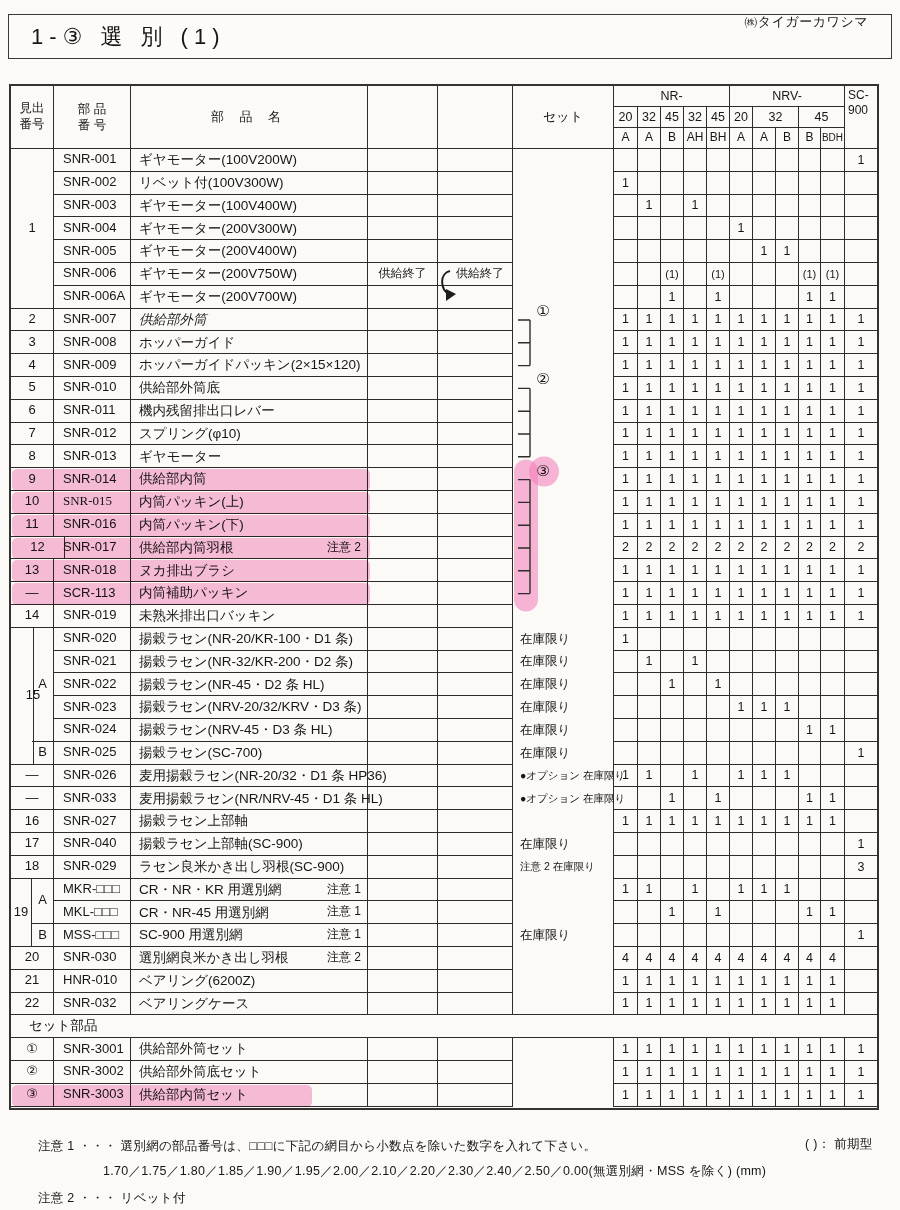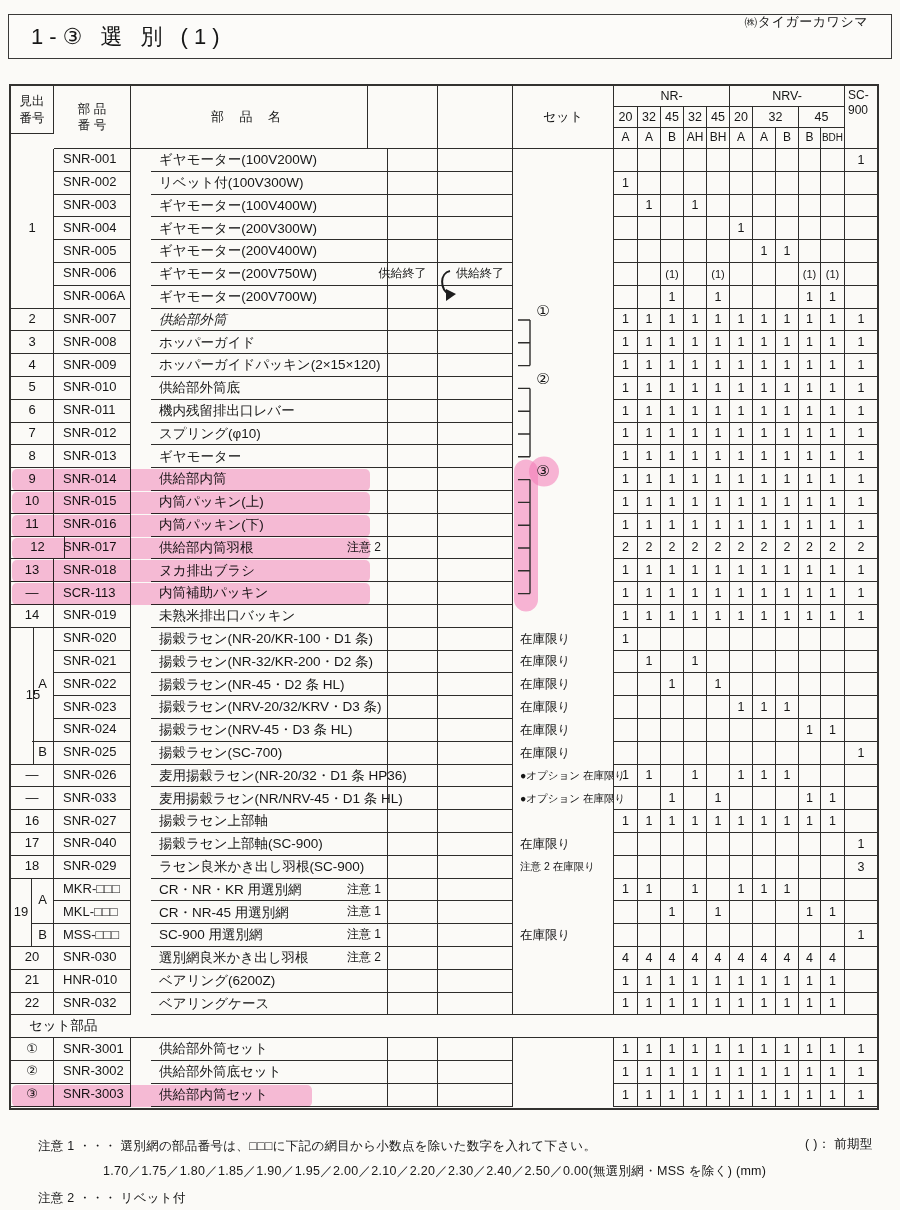--- a/index.html
+++ b/index.html
@@ -36,21 +36,21 @@
     display:flex;align-items:center;justify-content:center;
     font-size:13px;line-height:1.15;text-align:center;
     white-space:nowrap;
   }
   .cell.noR{border-right:none;}
   .cell.noB{border-bottom:none;}
   .hdr2{flex-direction:column;gap:2px;font-size:12.5px;}
   .sc-cell{flex-direction:column;justify-content:flex-start;padding-top:3px;font-size:12px;gap:1px;align-items:flex-start;padding-left:3px;}
   .qty{font-size:12.5px;}
   .pn{font-size:13px;justify-content:flex-start;padding-left:9px;}
-  .nm{font-size:13.5px;justify-content:flex-start;padding-left:8px;margin-left:20px;}
+  .nm{font-size:13.5px;justify-content:flex-start;padding-left:8px;}
   .nm .note{position:absolute;right:6px;font-size:12px;}
   .setlbl{position:absolute;font-size:12.5px;white-space:nowrap;display:flex;align-items:center;}
   .hl-overlay{position:absolute;background:var(--pink);mix-blend-mode:multiply;border-radius:5px;pointer-events:none;}
   .section-row{
     position:absolute;box-sizing:border-box;border-bottom:1.4px solid var(--line);
     display:flex;align-items:center;padding-left:18px;font-size:13.5px;
   }
   .bracket-label{position:absolute;font-size:15px;transform:translate(-50%,-50%);}
   .footer-line{position:absolute;font-size:12.5px;white-space:nowrap;letter-spacing:0.3px;}
   svg{position:absolute;overflow:visible;}
@@ -60,21 +60,21 @@
 
 <div class="page">
 
   <div class="title-box">
     <div class="title-text">1-③ 選 別 (1)</div>
   </div>
   <div class="company">㈱タイガーカワシマ</div>
 
   <div class="tbl">
 
-    <div class="cell hdr2" style="left:0;top:0;width:43px;height:48px;">
+    <div class="cell hdr2" style="left:0;top:0;width:43px;height:63px;font-family:Liberation Mono, monospace;">
       <span>見出</span>
       <span>番号</span>
     </div>
     <div class="cell" style="left:120px;top:0;width:237px;height:63px;letter-spacing:6px;">部  品  名</div>
     <div class="cell hdr2" style="left:43px;top:0;width:77px;height:63px;">
       <span>部 品</span>
       <span>番 号</span>
     </div>
     <div class="cell" style="left:357px;top:0;width:70px;height:63px;"></div>
     <div class="cell" style="left:427px;top:0;width:75px;height:63px;"></div>
@@ -343,21 +343,21 @@
         <div class="cell qty" style="left: 650px; top: 382.2px; width: 23px; height: 22.8px;">1</div>
         <div class="cell qty" style="left: 673px; top: 382.2px; width: 23px; height: 22.8px;">1</div>
         <div class="cell qty" style="left: 696px; top: 382.2px; width: 23px; height: 22.8px;">1</div>
         <div class="cell qty" style="left: 719px; top: 382.2px; width: 23px; height: 22.8px;">1</div>
         <div class="cell qty" style="left: 742px; top: 382.2px; width: 23px; height: 22.8px;">1</div>
         <div class="cell qty" style="left: 765px; top: 382.2px; width: 23px; height: 22.8px;">1</div>
         <div class="cell qty" style="left: 788px; top: 382.2px; width: 22px; height: 22.8px;">1</div>
         <div class="cell qty" style="left: 810px; top: 382.2px; width: 24px; height: 22.8px;">1</div>
         <div class="cell qty noR" style="left: 834px; top: 382.2px; width: 32px; height: 22.8px;">1</div>
         <div class="cell" style="left: 0px; top: 405px; width: 43px; height: 22.8px;">10</div>
-        <div class="cell pn" style="left: 43px; top: 405px; width: 77px; height: 22.8px;">SNR-015</div>
+        <div class="cell pn" style="left: 43px; top: 405px; width: 77px; height: 22.8px; font-family: Liberation Serif, serif;">SNR-015</div>
         <div class="cell nm" style="left: 120px; top: 405px; width: 237px; height: 22.8px;">内筒パッキン(上)</div>
         <div class="cell" style="left: 357px; top: 405px; width: 70px; height: 22.8px; font-size: 12px;"></div>
         <div class="cell" style="left: 427px; top: 405px; width: 75px; height: 22.8px; font-size: 12px; padding-left: 10px;"></div>
         <div class="cell qty" style="left: 603px; top: 405px; width: 24px; height: 22.8px;">1</div>
         <div class="cell qty" style="left: 627px; top: 405px; width: 23px; height: 22.8px;">1</div>
         <div class="cell qty" style="left: 650px; top: 405px; width: 23px; height: 22.8px;">1</div>
         <div class="cell qty" style="left: 673px; top: 405px; width: 23px; height: 22.8px;">1</div>
         <div class="cell qty" style="left: 696px; top: 405px; width: 23px; height: 22.8px;">1</div>
         <div class="cell qty" style="left: 719px; top: 405px; width: 23px; height: 22.8px;">1</div>
         <div class="cell qty" style="left: 742px; top: 405px; width: 23px; height: 22.8px;">1</div>

